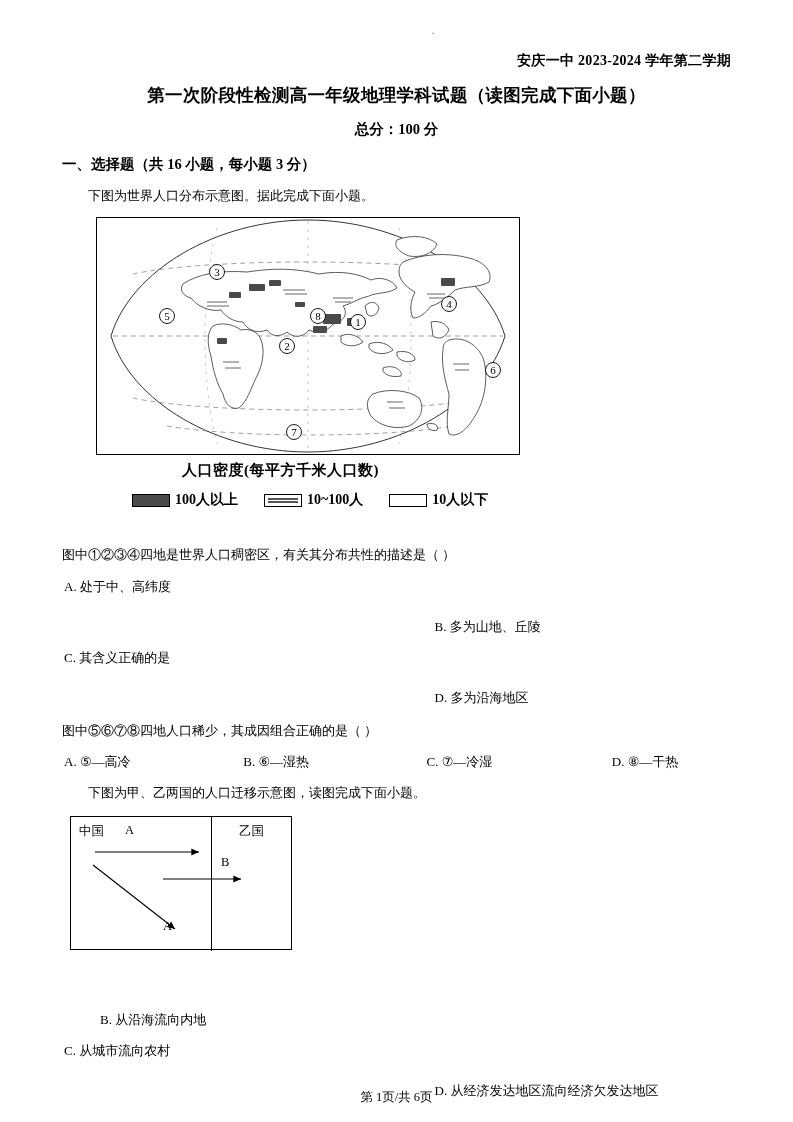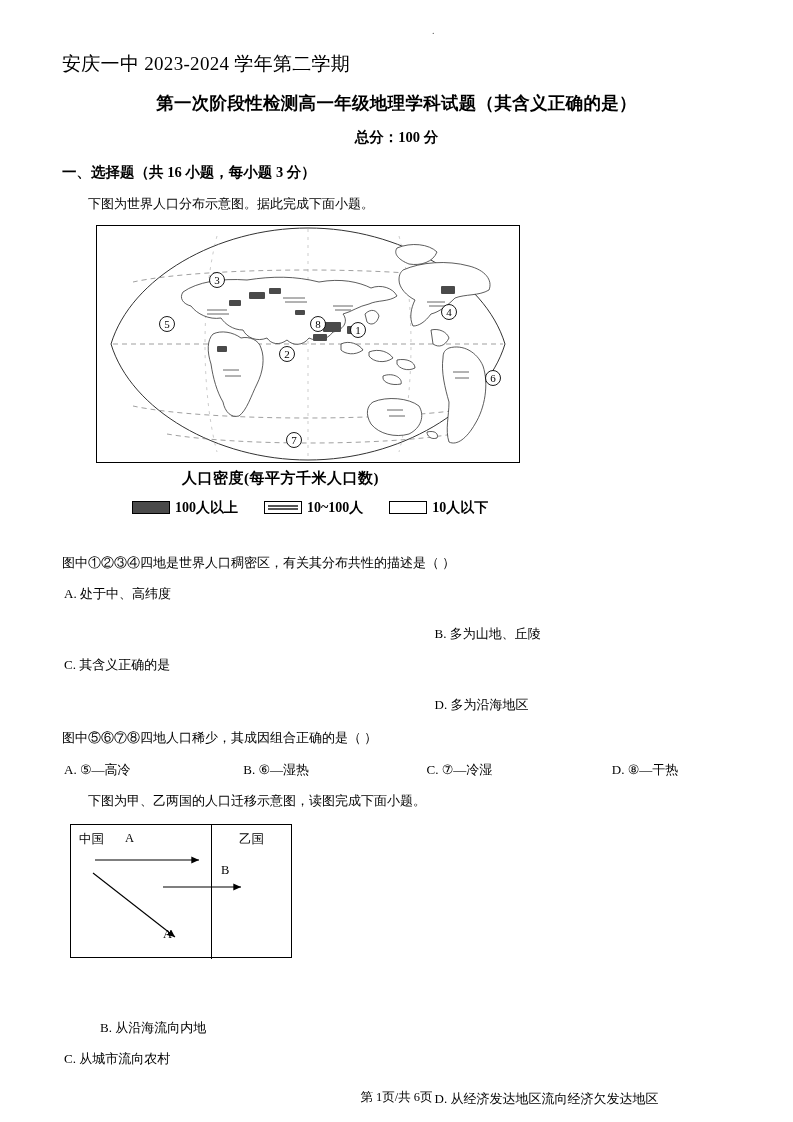--- a/index.html
+++ b/index.html
@@ -21,23 +21,23 @@
   }
   .dot-top {
     position: absolute;
     top: 26px;
     left: 432px;
     font-size: 10px;
     color: #555;
     line-height: 1;
   }
   h1.title-line {
-    text-align: left;
-    font-size: 19px;
-    font-weight: normal;
+    text-align: right;
+    font-size: 14px;
+    font-weight: bold;
     margin: 22px 0 0 0;
     letter-spacing: 0.3px;
     line-height: 1.5;
   }
   h2.title-line2 {
     text-align: center;
     font-size: 17.5px;
     font-weight: bold;
     margin: 11px 0 0 0;
     letter-spacing: 0.3px;
@@ -186,21 +186,21 @@
   svg { display: block; }
 </style>
 </head>
 <body>
 
 <div class="page">
 
   <div class="dot-top">.</div>
 
   <h1 class="title-line">安庆一中 2023-2024 学年第二学期</h1>
-  <h2 class="title-line2">第一次阶段性检测高一年级地理学科试题（其含义正确的是）</h2>
+  <h2 class="title-line2">第一次阶段性检测高一年级地理学科试题（读图完成下面小题）</h2>
   <div class="score-line">总分：100 分</div>
 
   <div class="section-head">一、选择题（共 16 小题，每小题 3 分）</div>
 
   <div class="material">下图为世界人口分布示意图。据此完成下面小题。</div>
 
   <div class="figure-map">
     <div class="map-box">
       <svg width="422" height="236" viewBox="0 0 422 236">
 

